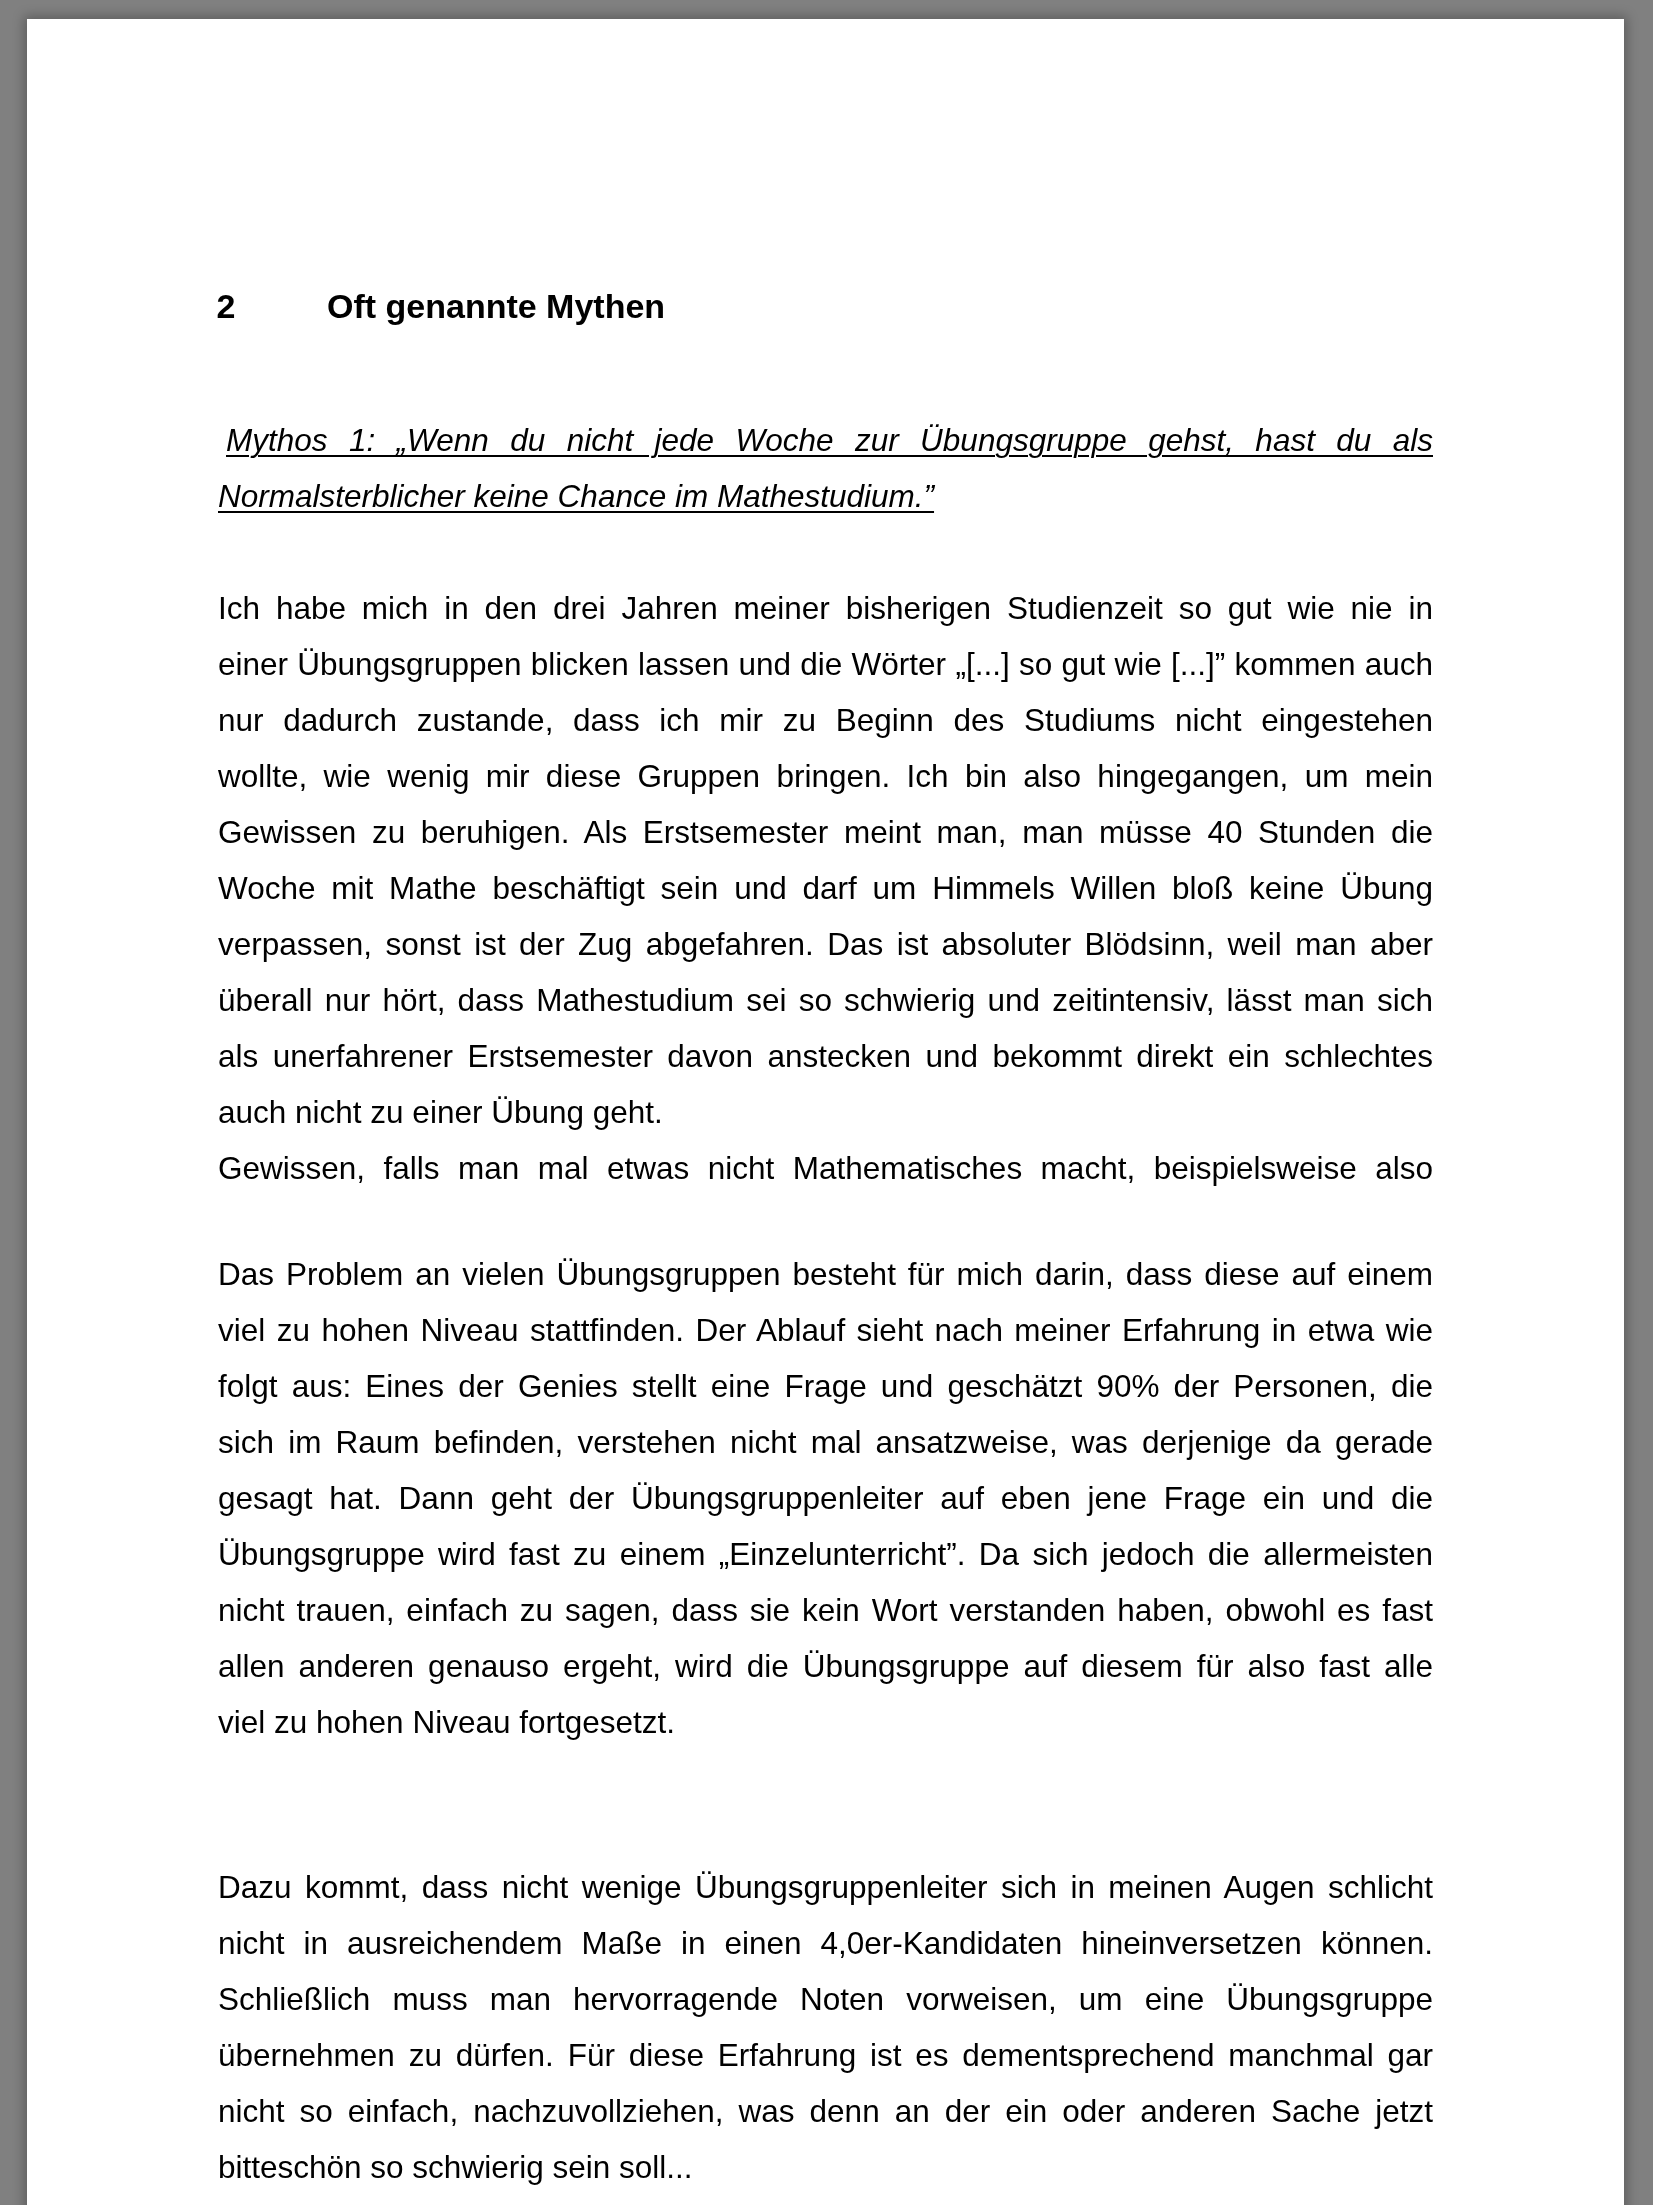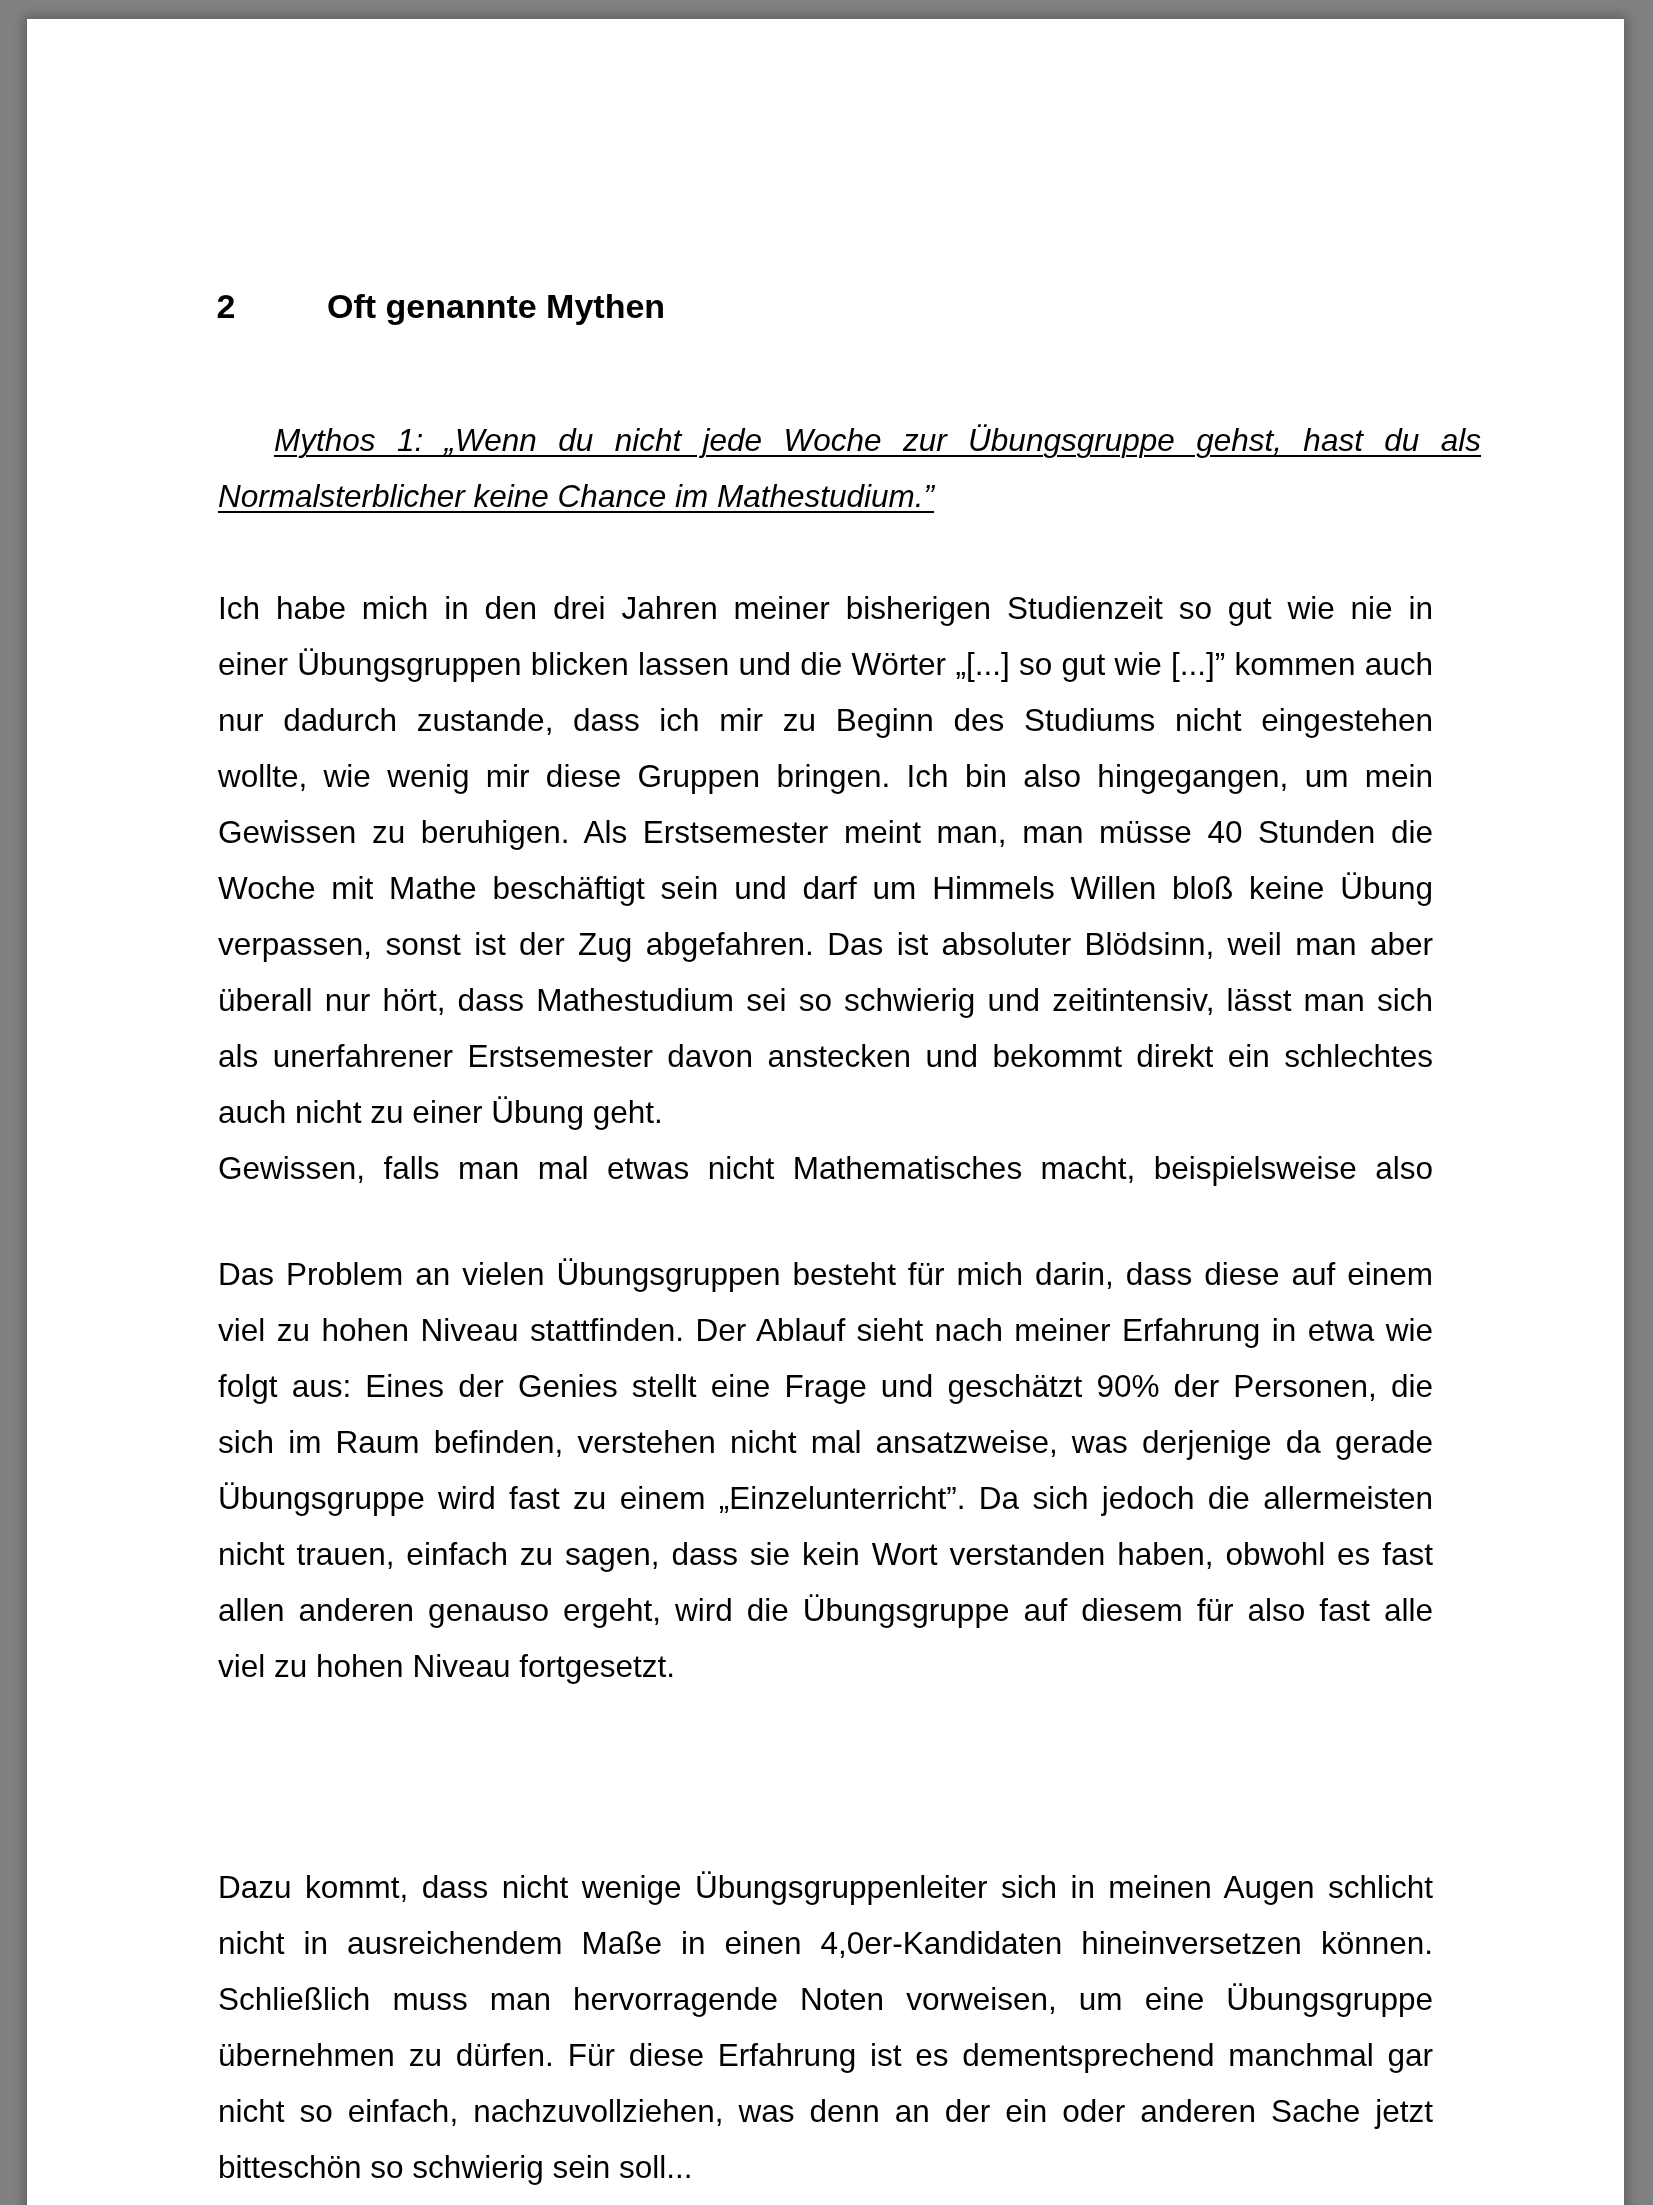--- a/index.html
+++ b/index.html
@@ -74,21 +74,20 @@
     }
     .myth .line {
       font-style: italic;
       text-decoration: underline;
       text-decoration-thickness: 1.6px;
       text-underline-offset: 4px;
     }
     .myth .line.first {
       padding-left: 8px;
       width: 1207px;
-      margin-left: 48px;
     }
     .myth { top: 393px; }   
     .p1 { top: 561px; }     
     .p2 { top: 1227px; }
     .p3 { top: 1840px; }
   </style>
 </head>
 <body>
 
 <div class="viewer">
@@ -117,20 +116,21 @@
         <span class="line">als unerfahrener Erstsemester davon anstecken und bekommt direkt ein schlechtes</span>
         <span class="line last">auch nicht zu einer Übung geht.</span>
         <span class="line">Gewissen, falls man mal etwas nicht Mathematisches macht, beispielsweise also</span>
       </div>
 
       <div class="block p2">
         <span class="line">Das Problem an vielen Übungsgruppen besteht für mich darin, dass diese auf einem</span>
         <span class="line">viel zu hohen Niveau stattfinden. Der Ablauf sieht nach meiner Erfahrung in etwa wie</span>
         <span class="line">folgt aus: Eines der Genies stellt eine Frage und geschätzt 90% der Personen, die</span>
         <span class="line">sich im Raum befinden, verstehen nicht mal ansatzweise, was derjenige da gerade</span>
+        <span class="line">gesagt hat. Dann geht der Übungsgruppenleiter auf eben jene Frage ein und die</span>
         <span class="line">Übungsgruppe wird fast zu einem „Einzelunterricht”. Da sich jedoch die allermeisten</span>
         <span class="line">nicht trauen, einfach zu sagen, dass sie kein Wort verstanden haben, obwohl es fast</span>
         <span class="line">allen anderen genauso ergeht, wird die Übungsgruppe auf diesem für also fast alle</span>
         <span class="line last">viel zu hohen Niveau fortgesetzt.</span>
       </div>
 
       <div class="block p3">
         <span class="line">Dazu kommt, dass nicht wenige Übungsgruppenleiter sich in meinen Augen schlicht</span>
         <span class="line">nicht in ausreichendem Maße in einen 4,0er-Kandidaten hineinversetzen können.</span>
         <span class="line">Schließlich muss man hervorragende Noten vorweisen, um eine Übungsgruppe</span>

